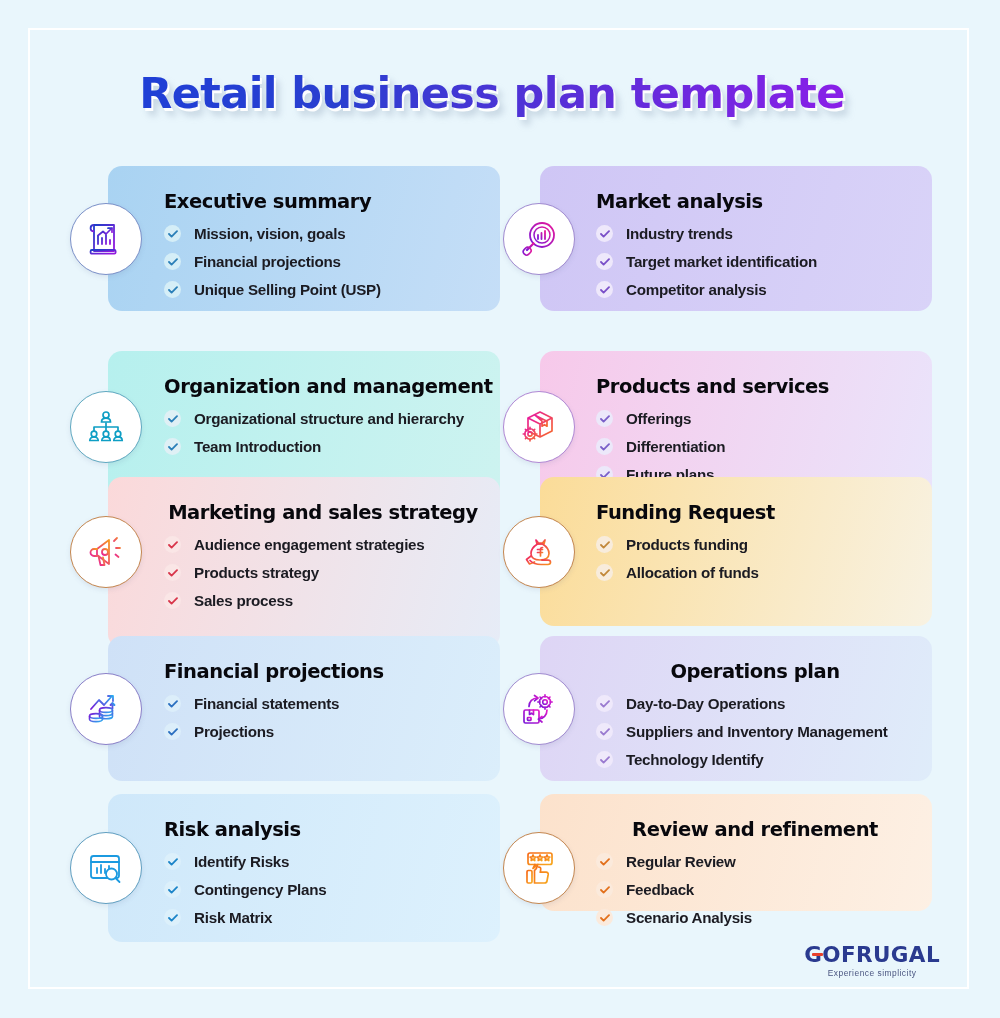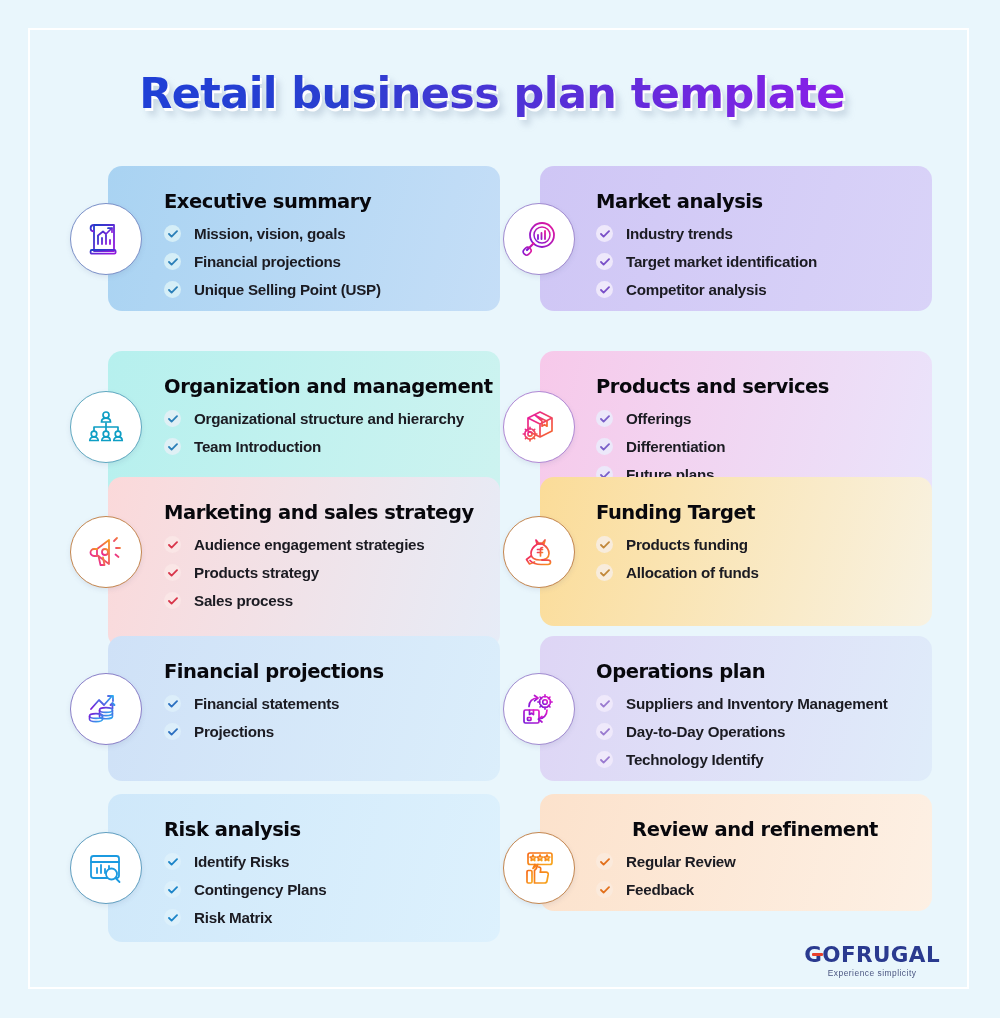--- a/index.html
+++ b/index.html
@@ -364,21 +364,21 @@
     </g>
     <g stroke="url(#g3)" stroke-width="1.6" fill="none">
       <circle cx="12" cy="28" r="5.2"></circle>
       <circle cx="12" cy="28" r="2.1"></circle>
       <path d="M12 21.2v2M12 33v2M5.2 28h2M16.9 28h2M7.4 23.4l1.4 1.4M15.3 31.3l1.4 1.4M16.7 23.4l-1.4 1.4M8.8 31.3l-1.4 1.4" stroke-linecap="round"></path>
     </g>
   </svg>
         </div>
       </div>
       <div class="row" style="position: absolute; top: 311px; height: 149px;">
-        <div class="card left" style="height: 171px; background: linear-gradient(105deg, rgb(251, 217, 218) 0%, rgb(230, 236, 247) 100%);">
+        <div class="card left" style="height: 171px; background: linear-gradient(105deg, rgb(251, 217, 218) 0%, rgb(230, 236, 247) 100%); text-align: center;">
           <div class="card-inner">
             <div class="card-title">Marketing and sales strategy</div>
             <ul class="items">
               <li class="item">
                 <span class="check" style="background: rgb(250, 230, 230);">
                   <svg width="10" height="8" viewBox="0 0 10 8" fill="none">
   <path d="M1 4l2.6 2.6L9 1.2" stroke="#d8354a" stroke-width="1.8" stroke-linecap="round" stroke-linejoin="round"></path>
 </svg>
                 </span>
                 <span class="item-label">Audience engagement strategies</span>
@@ -414,21 +414,21 @@
       <path d="M23 8L11 17v6l12 9z"></path>
       <path d="M11 17H8a3.5 3.5 0 000 7h3"></path>
       <path d="M12.5 24l2 9h4l-1.5-7.5"></path>
       <circle cx="19" cy="20" r="3"></circle>
       <path d="M28 9l3-3M30 16h4M29.5 22.5l3 2.5"></path>
     </g>
   </svg>
         </div>
         <div class="card right" style="height: 149px; background: linear-gradient(105deg, rgb(251, 220, 152) 0%, rgb(248, 242, 226) 100%);">
           <div class="card-inner">
-            <div class="card-title">Funding Target</div>
+            <div class="card-title">Funding Request</div>
             <ul class="items">
               <li class="item">
                 <span class="check" style="background: rgb(248, 236, 220);">
                   <svg width="10" height="8" viewBox="0 0 10 8" fill="none">
   <path d="M1 4l2.6 2.6L9 1.2" stroke="#c2883a" stroke-width="1.8" stroke-linecap="round" stroke-linejoin="round"></path>
 </svg>
                 </span>
                 <span class="item-label">Products funding</span>
               </li>
               <li class="item">
@@ -503,39 +503,39 @@
     </g>
     <g stroke="url(#g6b)" stroke-width="1.6" fill="none">
       <ellipse cx="21" cy="22" rx="6.5" ry="2.4"></ellipse>
       <path d="M14.5 22v3.2c0 1.3 2.9 2.4 6.5 2.4s6.5-1.1 6.5-2.4V22"></path>
       <path d="M14.5 25.2v3.2c0 1.3 2.9 2.4 6.5 2.4s6.5-1.1 6.5-2.4v-3.2"></path>
       <ellipse cx="11" cy="28" rx="6.5" ry="2.4"></ellipse>
       <path d="M4.5 28v3.3c0 1.3 2.9 2.3 6.5 2.3s6.5-1 6.5-2.3V28"></path>
     </g>
   </svg>
         </div>
-        <div class="card right" style="height: 145px; background: linear-gradient(105deg, rgb(222, 213, 245) 0%, rgb(223, 236, 250) 100%);">
+        <div class="card right" style="height: 145px; background: linear-gradient(105deg, rgb(222, 213, 245) 0%, rgb(223, 236, 250) 100%); text-align: center;">
           <div class="card-inner">
             <div class="card-title">Operations plan</div>
             <ul class="items">
               <li class="item">
                 <span class="check" style="background: rgb(239, 233, 251);">
                   <svg width="10" height="8" viewBox="0 0 10 8" fill="none">
   <path d="M1 4l2.6 2.6L9 1.2" stroke="#9a7ad0" stroke-width="1.8" stroke-linecap="round" stroke-linejoin="round"></path>
 </svg>
                 </span>
+                <span class="item-label">Day-to-Day Operations</span>
+              </li>
+              <li class="item">
+                <span class="check" style="background: rgb(239, 233, 251);">
+                  <svg width="10" height="8" viewBox="0 0 10 8" fill="none">
+  <path d="M1 4l2.6 2.6L9 1.2" stroke="#9a7ad0" stroke-width="1.8" stroke-linecap="round" stroke-linejoin="round"></path>
+</svg>
+                </span>
                 <span class="item-label">Suppliers and Inventory Management</span>
-              </li>
-              <li class="item">
-                <span class="check" style="background: rgb(239, 233, 251);">
-                  <svg width="10" height="8" viewBox="0 0 10 8" fill="none">
-  <path d="M1 4l2.6 2.6L9 1.2" stroke="#9a7ad0" stroke-width="1.8" stroke-linecap="round" stroke-linejoin="round"></path>
-</svg>
-                </span>
-                <span class="item-label">Day-to-Day Operations</span>
               </li>
               <li class="item">
                 <span class="check" style="background: rgb(239, 233, 251);">
                   <svg width="10" height="8" viewBox="0 0 10 8" fill="none">
   <path d="M1 4l2.6 2.6L9 1.2" stroke="#9a7ad0" stroke-width="1.8" stroke-linecap="round" stroke-linejoin="round"></path>
 </svg>
                 </span>
                 <span class="item-label">Technology Identify</span>
               </li>
             </ul>
@@ -621,20 +621,28 @@
                 </span>
                 <span class="item-label">Regular Review</span>
               </li>
               <li class="item">
                 <span class="check" style="background: rgb(251, 234, 220);">
                   <svg width="10" height="8" viewBox="0 0 10 8" fill="none">
   <path d="M1 4l2.6 2.6L9 1.2" stroke="#e2701c" stroke-width="1.8" stroke-linecap="round" stroke-linejoin="round"></path>
 </svg>
                 </span>
                 <span class="item-label">Feedback</span>
+              </li>
+              <li class="item">
+                <span class="check" style="background: rgb(251, 234, 220);">
+                  <svg width="10" height="8" viewBox="0 0 10 8" fill="none">
+  <path d="M1 4l2.6 2.6L9 1.2" stroke="#e2701c" stroke-width="1.8" stroke-linecap="round" stroke-linejoin="round"></path>
+</svg>
+                </span>
+                <span class="item-label">Scenario Analysis</span>
               </li>
             </ul>
           </div>
         </div>
         <div class="medallion right" style="top: 38px; border-color: rgb(196, 134, 79);">
           <svg width="40" height="40" viewBox="0 0 40 40" fill="none">
     <defs>
               <linearGradient id="g9" x1="0" y1="0" x2="1" y2="1">
       <stop offset="0" stop-color="#f76a18"></stop>
                 <stop offset="1" stop-color="#f7a81e"></stop>

